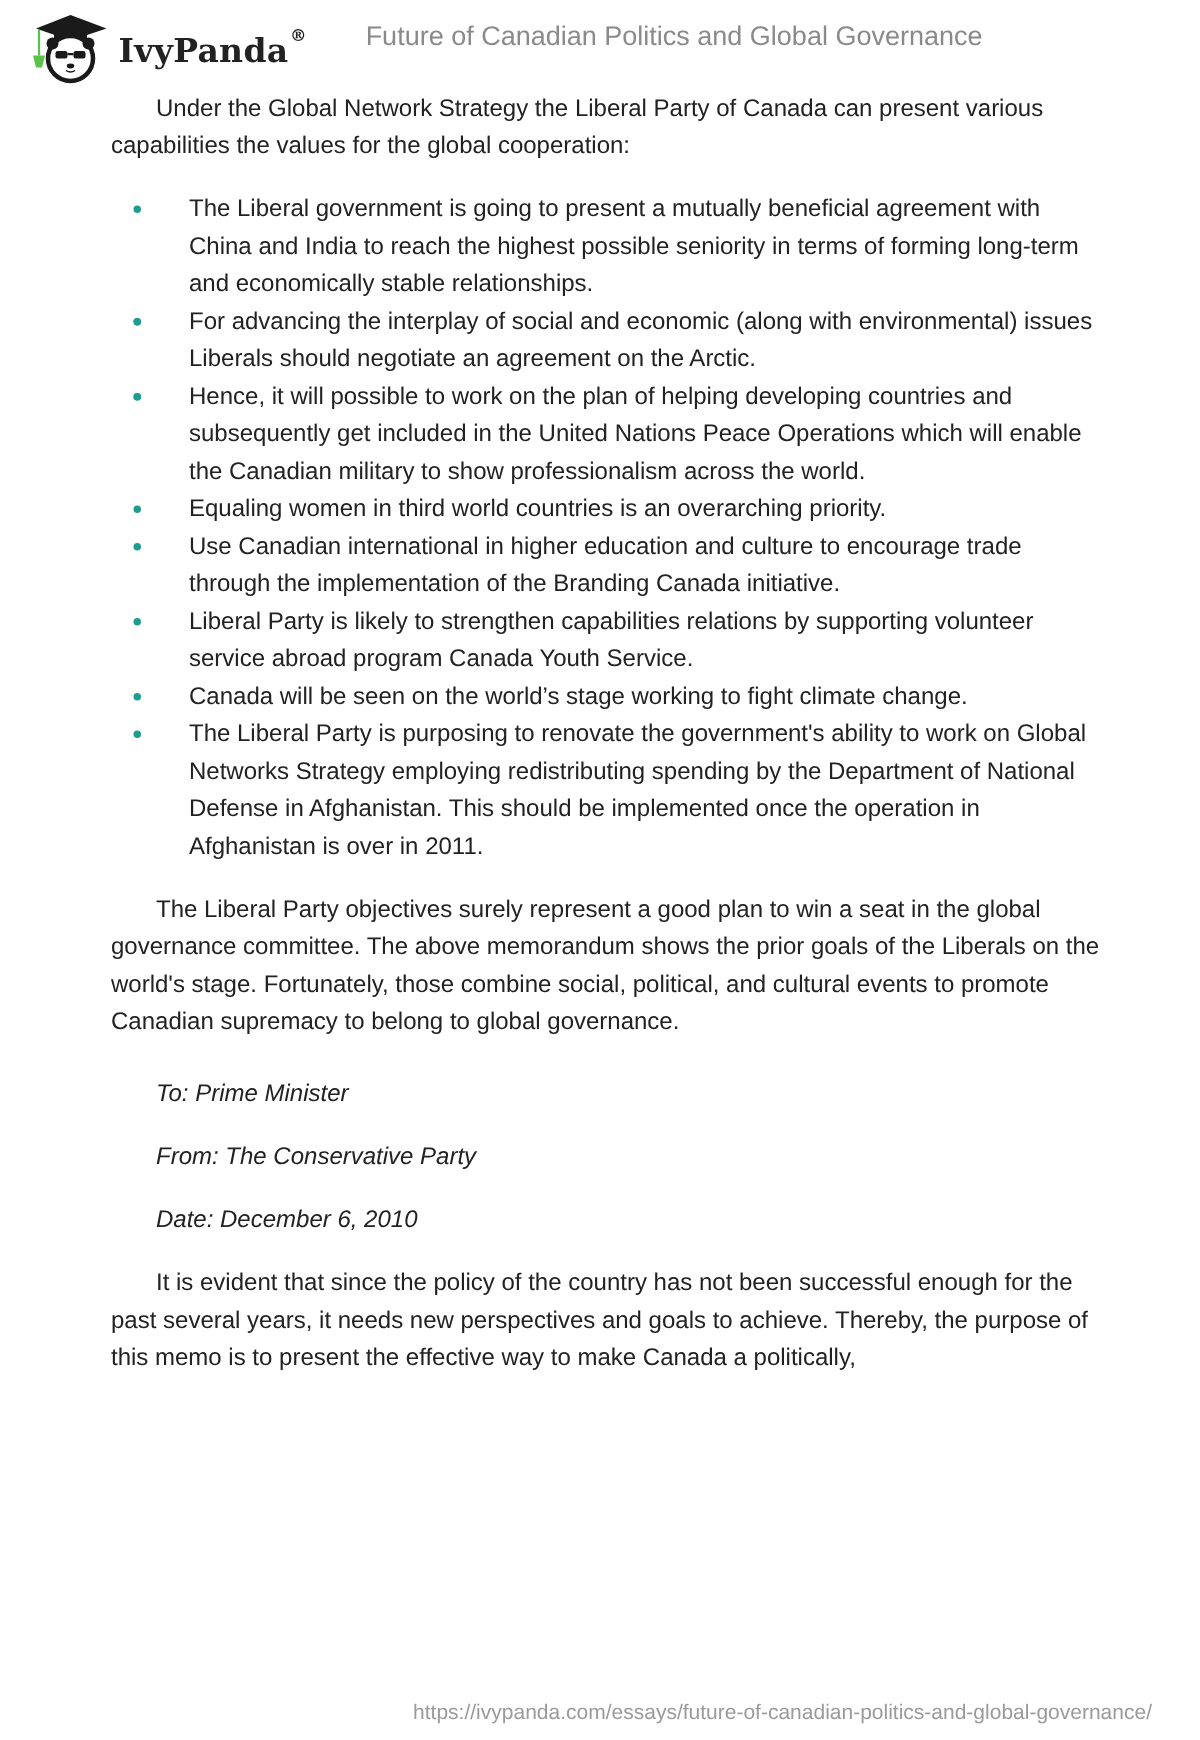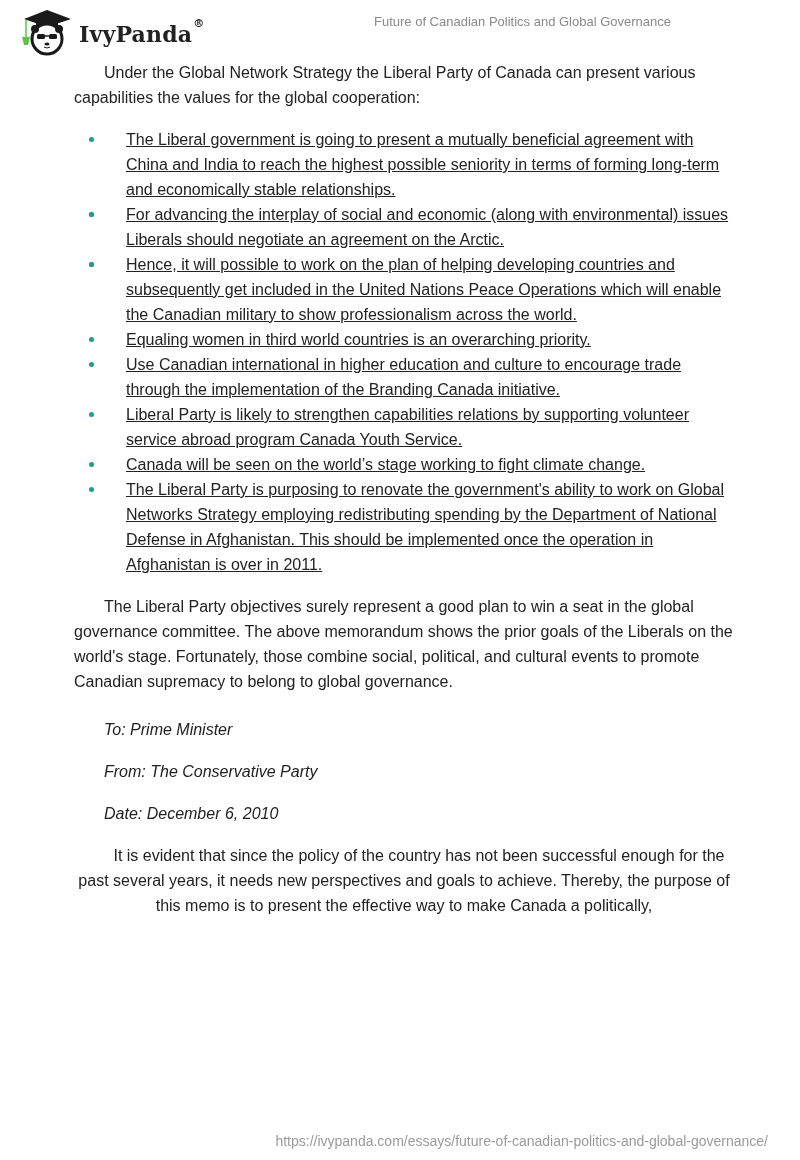--- a/index.html
+++ b/index.html
@@ -13,21 +13,20 @@
       position: relative;
       overflow: hidden;
       font-family: "Liberation Sans", sans-serif;
       color: #222222;
     }
     .header {
       position: absolute;
       top: 0; left: 0;
       width: 688px;
       height: 60px;
-      padding-left: 16px;
     }
     .logo {
       position: absolute;
       left: 16px;
       top: 7px;
       display: flex;
       align-items: center;
     }
     .logo-icon {
       width: 60px;
@@ -47,21 +46,21 @@
       font-size: 11px;
       vertical-align: top;
       position: relative;
       top: -4px;
       margin-left: 1px;
     }
     .doc-title {
       position: absolute;
       right: 33px;
       top: 14px;
-      font-size: 13px;
+      font-size: 18px;
       color: #8a8a8a;
     }
     .content {
       position: absolute;
       left: 74px;
       top: 60px;
       width: 660px;
       font-size: 16px;
       line-height: 25px;
       color: #222222;
@@ -72,21 +71,20 @@
     }
     .bullets {
       list-style: none;
       margin: 17px 0 0 0;
       padding: 0;
     }
     .bullet-item {
       position: relative;
       padding-left: 52px;
       margin: 0;
-      text-decoration: underline;
     }
     .bullet-dot {
       position: absolute;
       left: 15px;
       top: 10px;
       width: 5px;
       height: 5px;
       border-radius: 50%;
       background: #1e9c8e;
     }
@@ -101,21 +99,21 @@
       color: #222222;
     }
     .memo-line {
       margin: 0;
       padding-left: 30px;
       font-style: italic;
     }
     .memo-to { margin-top: 23px; }
     .memo-from { margin-top: 17px; }
     .memo-date { margin-top: 17px; }
-    .para-memo-body { margin-top: 17px; text-align: center; }
+    .para-memo-body { margin-top: 17px; }
     .footer-url {
       position: absolute;
       right: 32px;
       top: 1133px;
       font-size: 14px;
       color: #9a9a9a;
     }
   </style>
 </head>
 <body>

